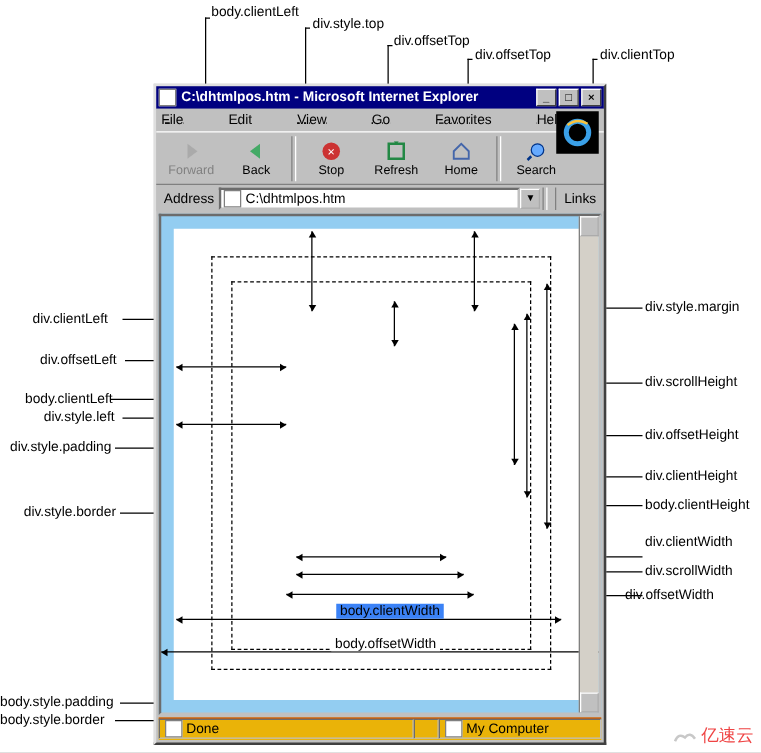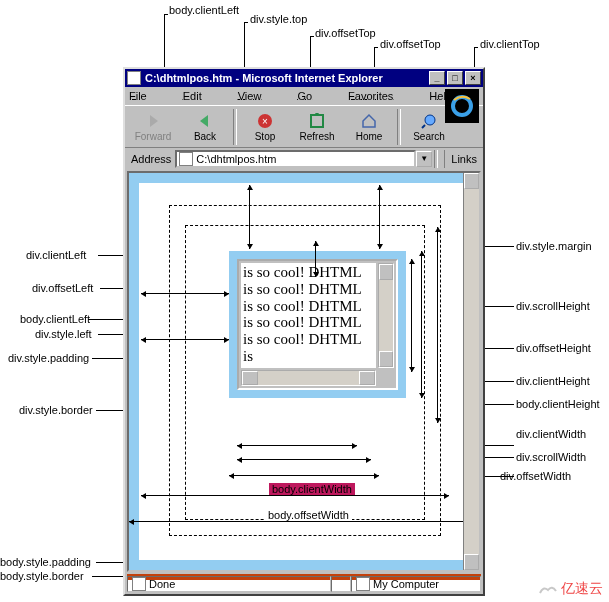--- a/index.html
+++ b/index.html
@@ -197,22 +197,22 @@
   .sbar-v::before,.sbar-v::after{content:"";position:absolute;left:0;right:0;height:14px;background:#c0c0c0;border:1px outset #fff;}
   .sbar-v::before{top:0;} .sbar-v::after{bottom:0;}
   .sbar-h::before,.sbar-h::after{content:"";position:absolute;top:0;bottom:0;width:14px;background:#c0c0c0;border:1px outset #fff;}
   .sbar-h::before{left:0;} .sbar-h::after{right:0;}
   .main-sb-v{position:absolute;right:0;top:0;bottom:0;width:16px;background:#d4d0c8;border-left:1px solid #808080;}
   .main-sb-v::before,.main-sb-v::after{content:"";position:absolute;left:0;right:0;height:14px;background:#c0c0c0;border:1px outset #fff;}
   .main-sb-v::before{top:0;} .main-sb-v::after{bottom:0;}
 
   .statusbar{
     position:absolute; left:2px; right:2px; bottom:2px;
-    height:18px; background:#ffffff; border-top:6px solid #c2410c;
-    display:flex; align-items:flex-end; font-size:11px;
+    height:18px; background:#eab308; border-top:1px solid #c2410c;
+    display:flex; align-items:flex-start; font-size:11px;
   }
   .statusbar .pane{border:1px inset #c0c0c0;height:16px;display:flex;align-items:center;padding:0 4px;}
   .statusbar .sicon{width:14px;height:14px;border:1px solid #808080;margin-right:3px;background:#fff;}
   .watermark{
     position:absolute;right:6px;bottom:4px;
     font-size:14px;color:#ef4444;font-family:Arial,sans-serif;
     display:flex;align-items:center;gap:2px;
   }
   u.f{text-decoration:underline;}
 </style>
@@ -357,34 +357,27 @@
     </div>
     <span class="dropbtn">▼</span>
     <div class="sep" style="height:18px;"></div>
     <span class="links">Links</span>
   </div>
 
   <div class="viewport">
     <div class="bodypad">
       <div class="margin-box"></div>
       <div class="pad-box"></div>
-      <div class="div-border">
-        <div class="div-client">
-          <div class="div-content">is so cool! DHTML is so cool! DHTML is so cool! DHTML is so cool! DHTML is so cool! DHTML is</div>
-          <div class="sbar-v"></div>
-          <div class="sbar-h"></div>
-        </div>
-      </div>
 
       <div class="arrow-span" style="left:98px;right:112px;top:262px;"></div>
       <div class="arrow-span" style="left:98px;right:98px; top:276px;"></div>
       <div class="arrow-span" style="left:90px;right:90px; top:292px;"></div>
 
       <div class="arrow-span" style="left:2px;right:20px;top:312px;"></div>
-      <div class="lbl" style="left:130px;top:300px;background:#be185d;padding:0 3px;">body.clientWidth</div>
+      <div class="lbl" style="left:130px;top:300px;background:#3b82f6;padding:0 3px;">body.clientWidth</div>
 
       <div class="arrow-span" style="left:-10px;right:-10px;top:338px;"></div>
       <div class="lbl" style="left:126px;top:326px;background:#fff;padding:0 3px;">body.offsetWidth</div>
 
       <div class="arrow-v" style="right:-2px;top:2px;height:380px;"></div>
       <div class="arrow-v" style="left:282px;top:68px;height:147px;"></div>
       <div class="arrow-v" style="left:272px;top:76px;height:113px;"></div>
       <div class="arrow-v" style="left:298px;top:44px;height:196px;"></div>
 
       <div class="arrow-v" style="left:110px;top:2px;height:64px;"></div>

